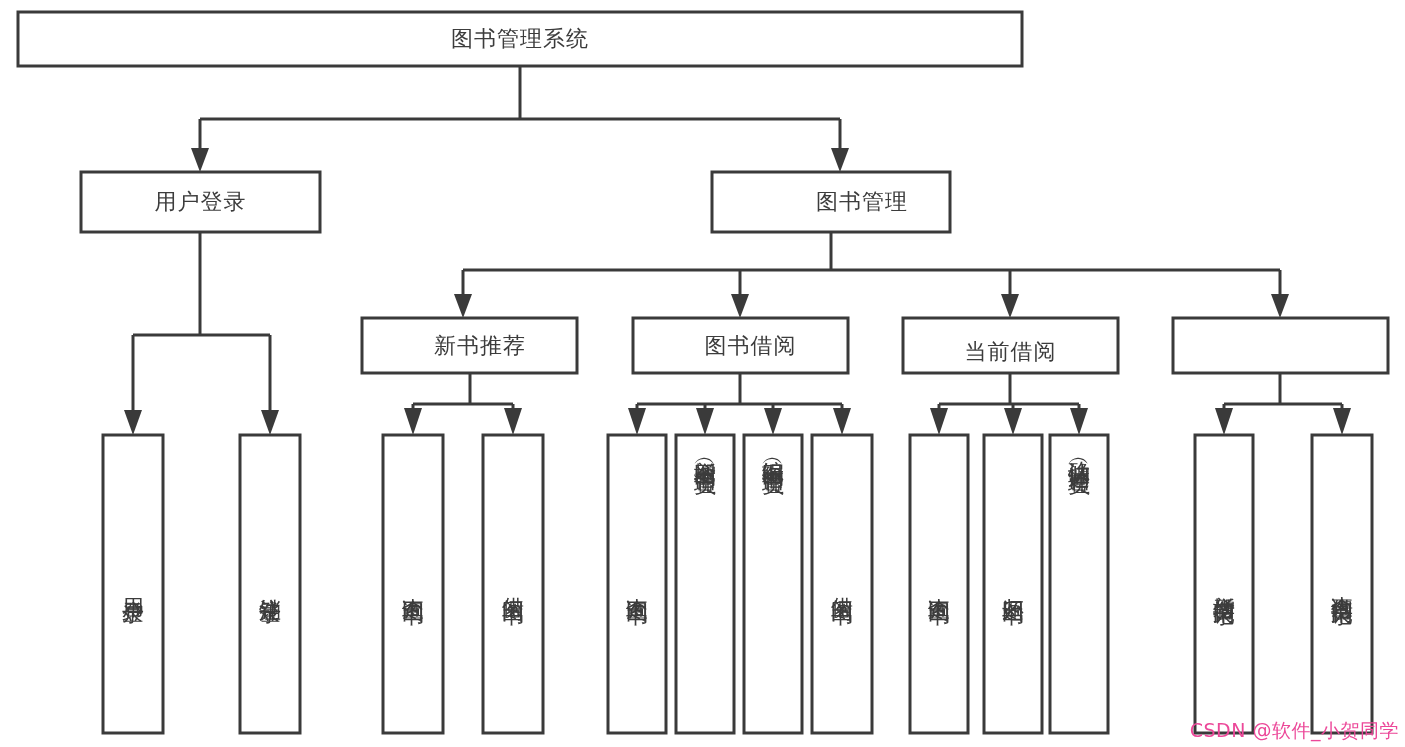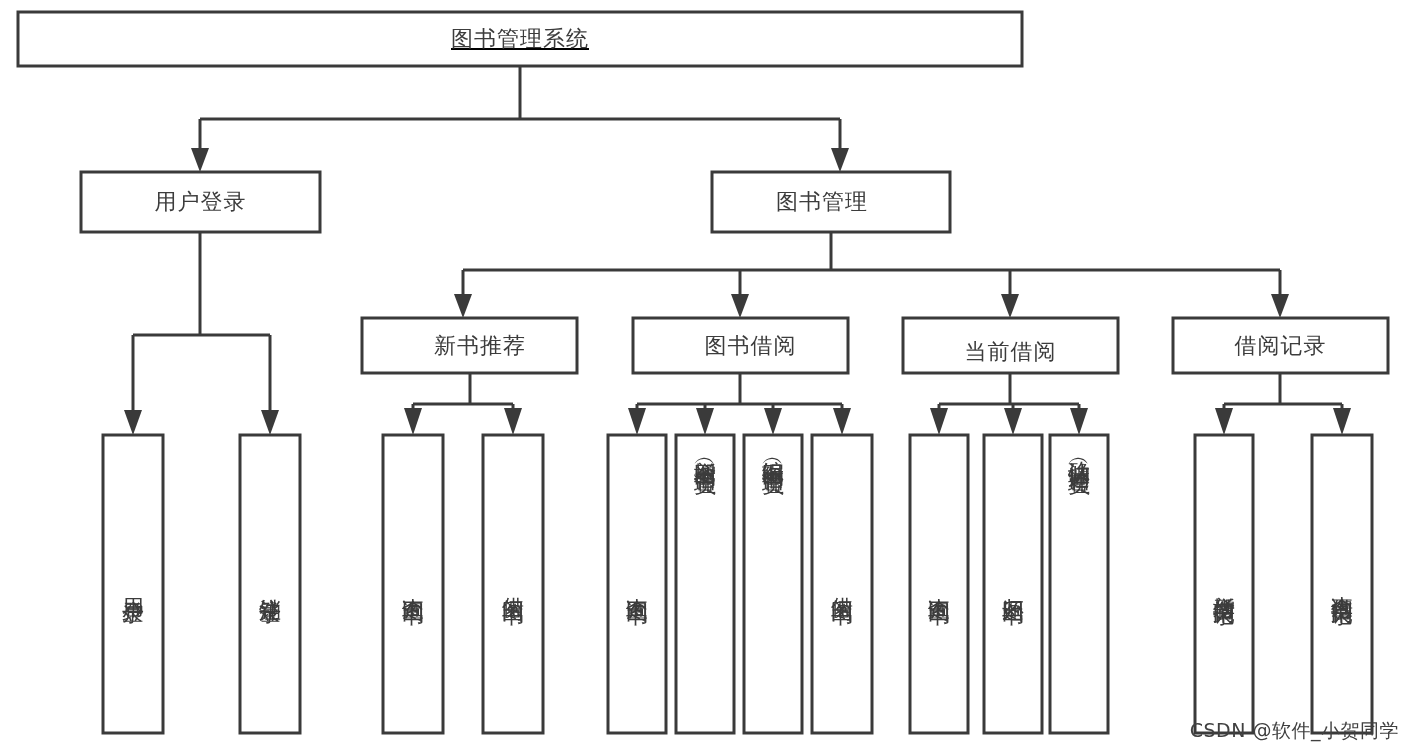--- a/index.html
+++ b/index.html
@@ -75,21 +75,21 @@
     color: #3c3c3c;
     letter-spacing: 1px;
     white-space: nowrap;
   }
   .watermark {
     position: absolute;
     right: 6px;
     bottom: 3px;
     font-family: "DejaVu Sans", "Liberation Sans", sans-serif;
     font-size: 19px;
-    color: #404040;
+    color: #ec4899;
     letter-spacing: 0.5px;
     white-space: nowrap;
     user-select: none;
   }
 </style>
 </head>
 <body>
 
 <div id="diagram-root">
 
@@ -187,43 +187,40 @@
       <path class="connector" d="M 1280 373 L 1280 404"></path>
       <path class="connector" d="M 1224 404 L 1342 404"></path>
       <path class="connector" d="M 1224 404 L 1224 412"></path>
       <path class="connector" d="M 1342 404 L 1342 412"></path>
       <polygon class="arrow-head" points="1215,408 1233,408 1224,435"></polygon>
       <polygon class="arrow-head" points="1333,408 1351,408 1342,435"></polygon>
     </g>
 
   </svg>
 
-  <div class="hlabel-wrap" style="left:18px; top:12px; width:1004px; height:54px;text-decoration:underline;">
+  <div class="hlabel-wrap" style="left:18px; top:12px; width:1004px; height:54px;">
     <span class="hlabel-text">图书管理系统</span>
   </div>
 
   <div class="hlabel-wrap" style="left:81px; top:172px; width:239px; height:60px;">
     <span class="hlabel-text">用户登录</span>
   </div>
-  <div class="hlabel-wrap" style="left:696px; top:172px; width:252px; height:60px;">
+  <div class="hlabel-wrap" style="left:736px; top:172px; width:252px; height:60px;">
     <span class="hlabel-text">图书管理</span>
   </div>
 
   <div class="hlabel-wrap" style="left:362px; top:318px; width:236px; height:55px;">
     <span class="hlabel-text">新书推荐</span>
   </div>
   <div class="hlabel-wrap" style="left:633px; top:318px; width:235px; height:55px;">
     <span class="hlabel-text">图书借阅</span>
   </div>
   <div class="hlabel-wrap" style="left:903px; top:318px; width:215px; height:68px;">
     <span class="hlabel-text">当前借阅</span>
   </div>
-  <div class="hlabel-wrap" style="left:1173px; top:318px; width:215px; height:55px;">
-    <span class="hlabel-text">借阅记录</span>
-  </div>
 
   <div class="vlabel-wrap" style="left:103px; top:435px; width:60px; height:298px;">
     <span class="vlabel-text">用户登录</span>
   </div>
   <div class="vlabel-wrap" style="left:240px; top:435px; width:60px; height:298px;">
     <span class="vlabel-text">注销登录</span>
   </div>
   <div class="vlabel-wrap" style="left:383px; top:435px; width:60px; height:298px;">
     <span class="vlabel-text">查询图书</span>
   </div>

